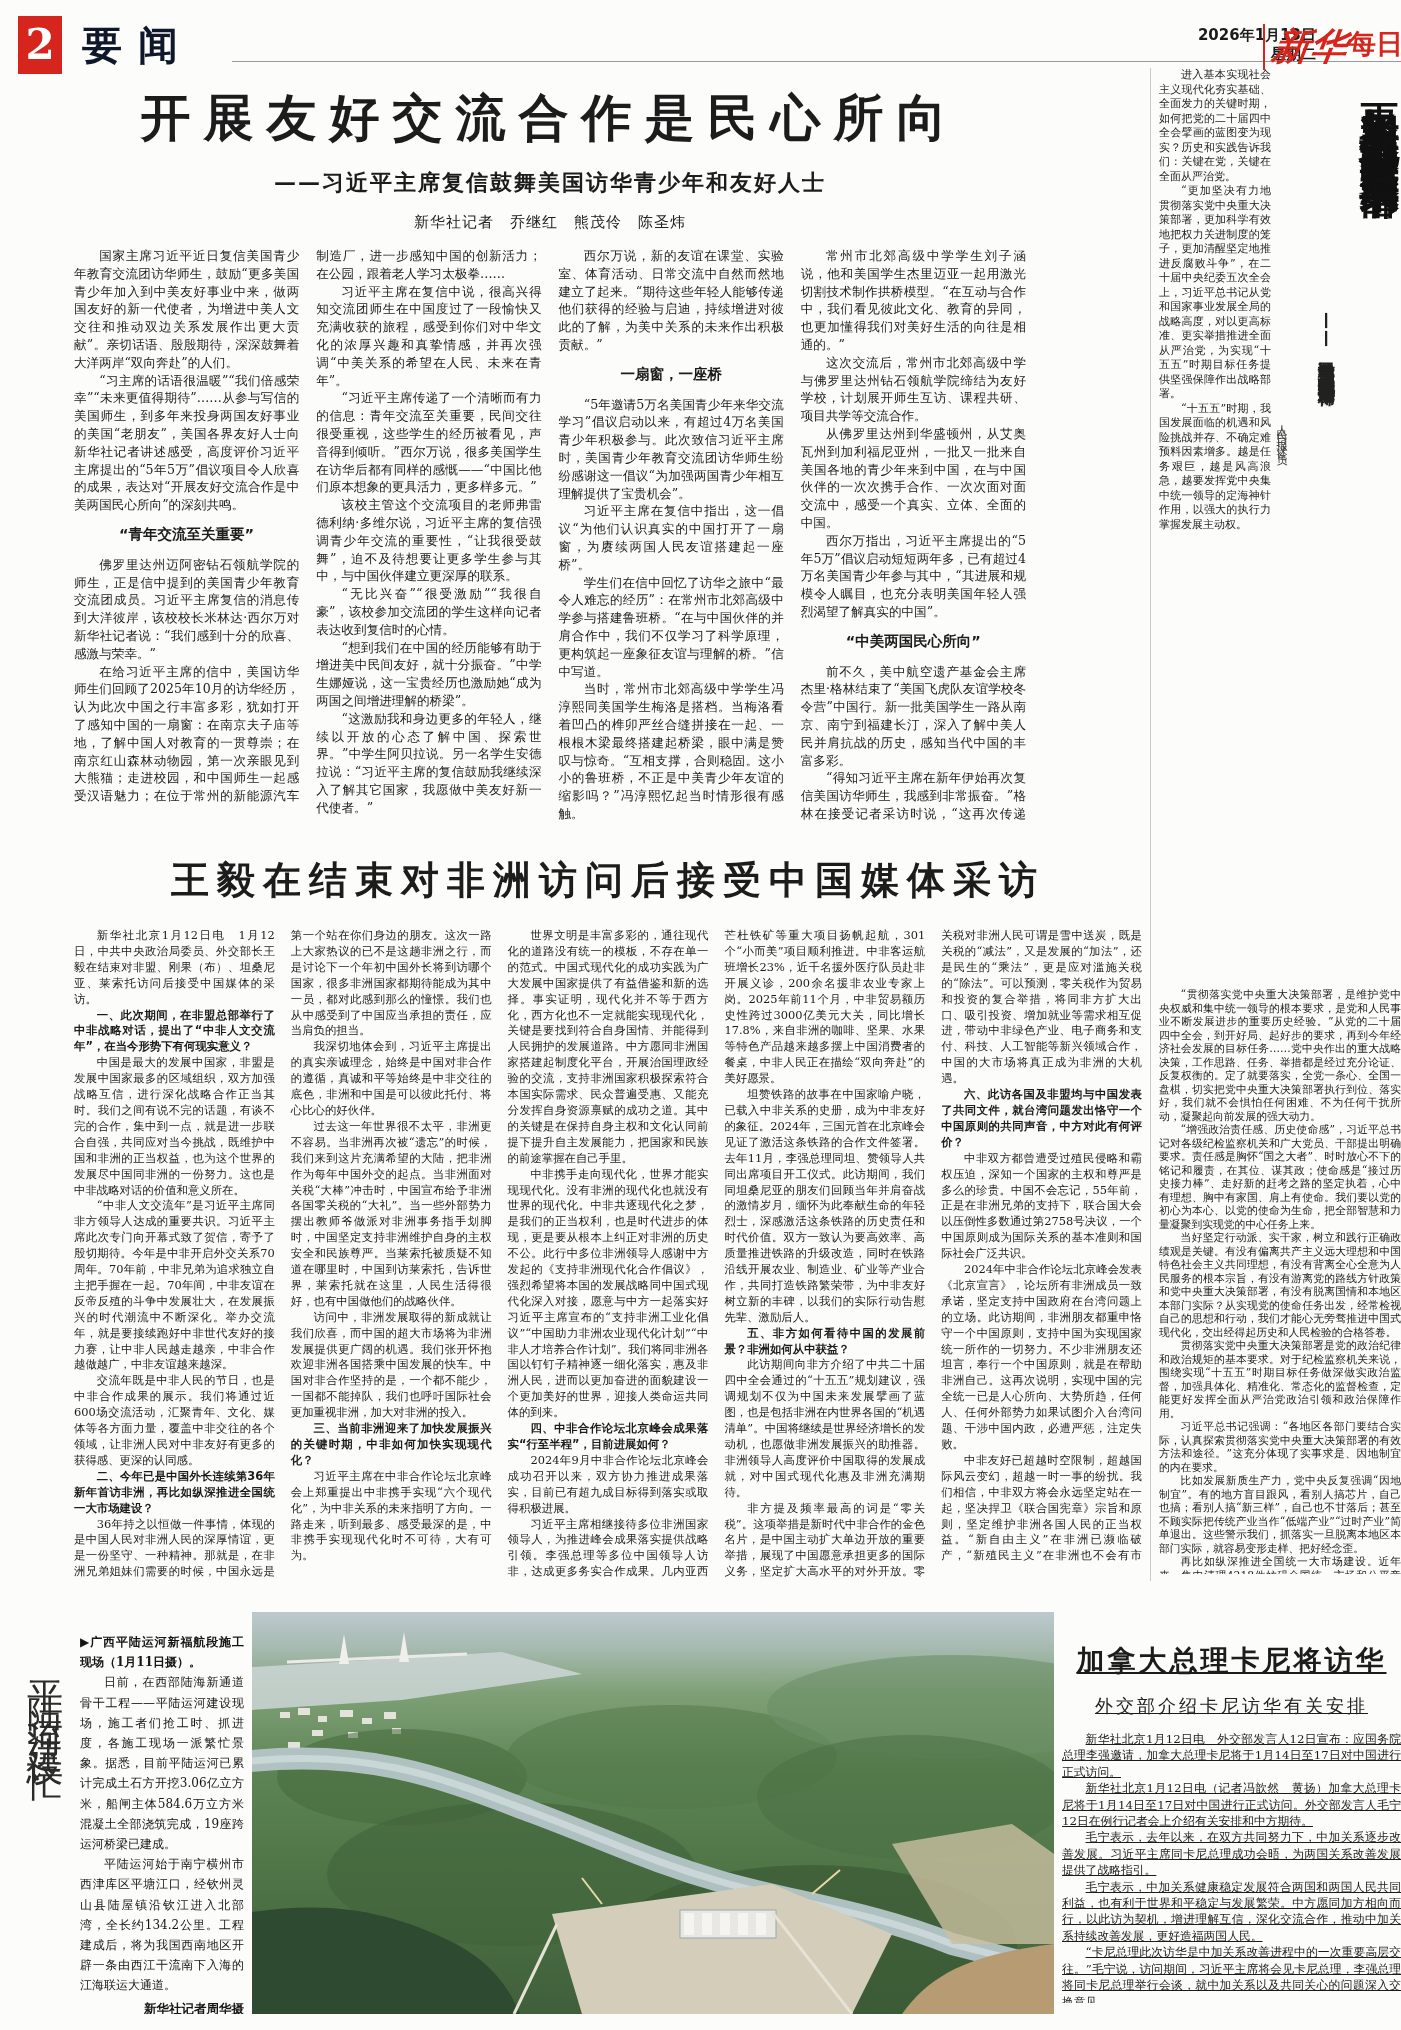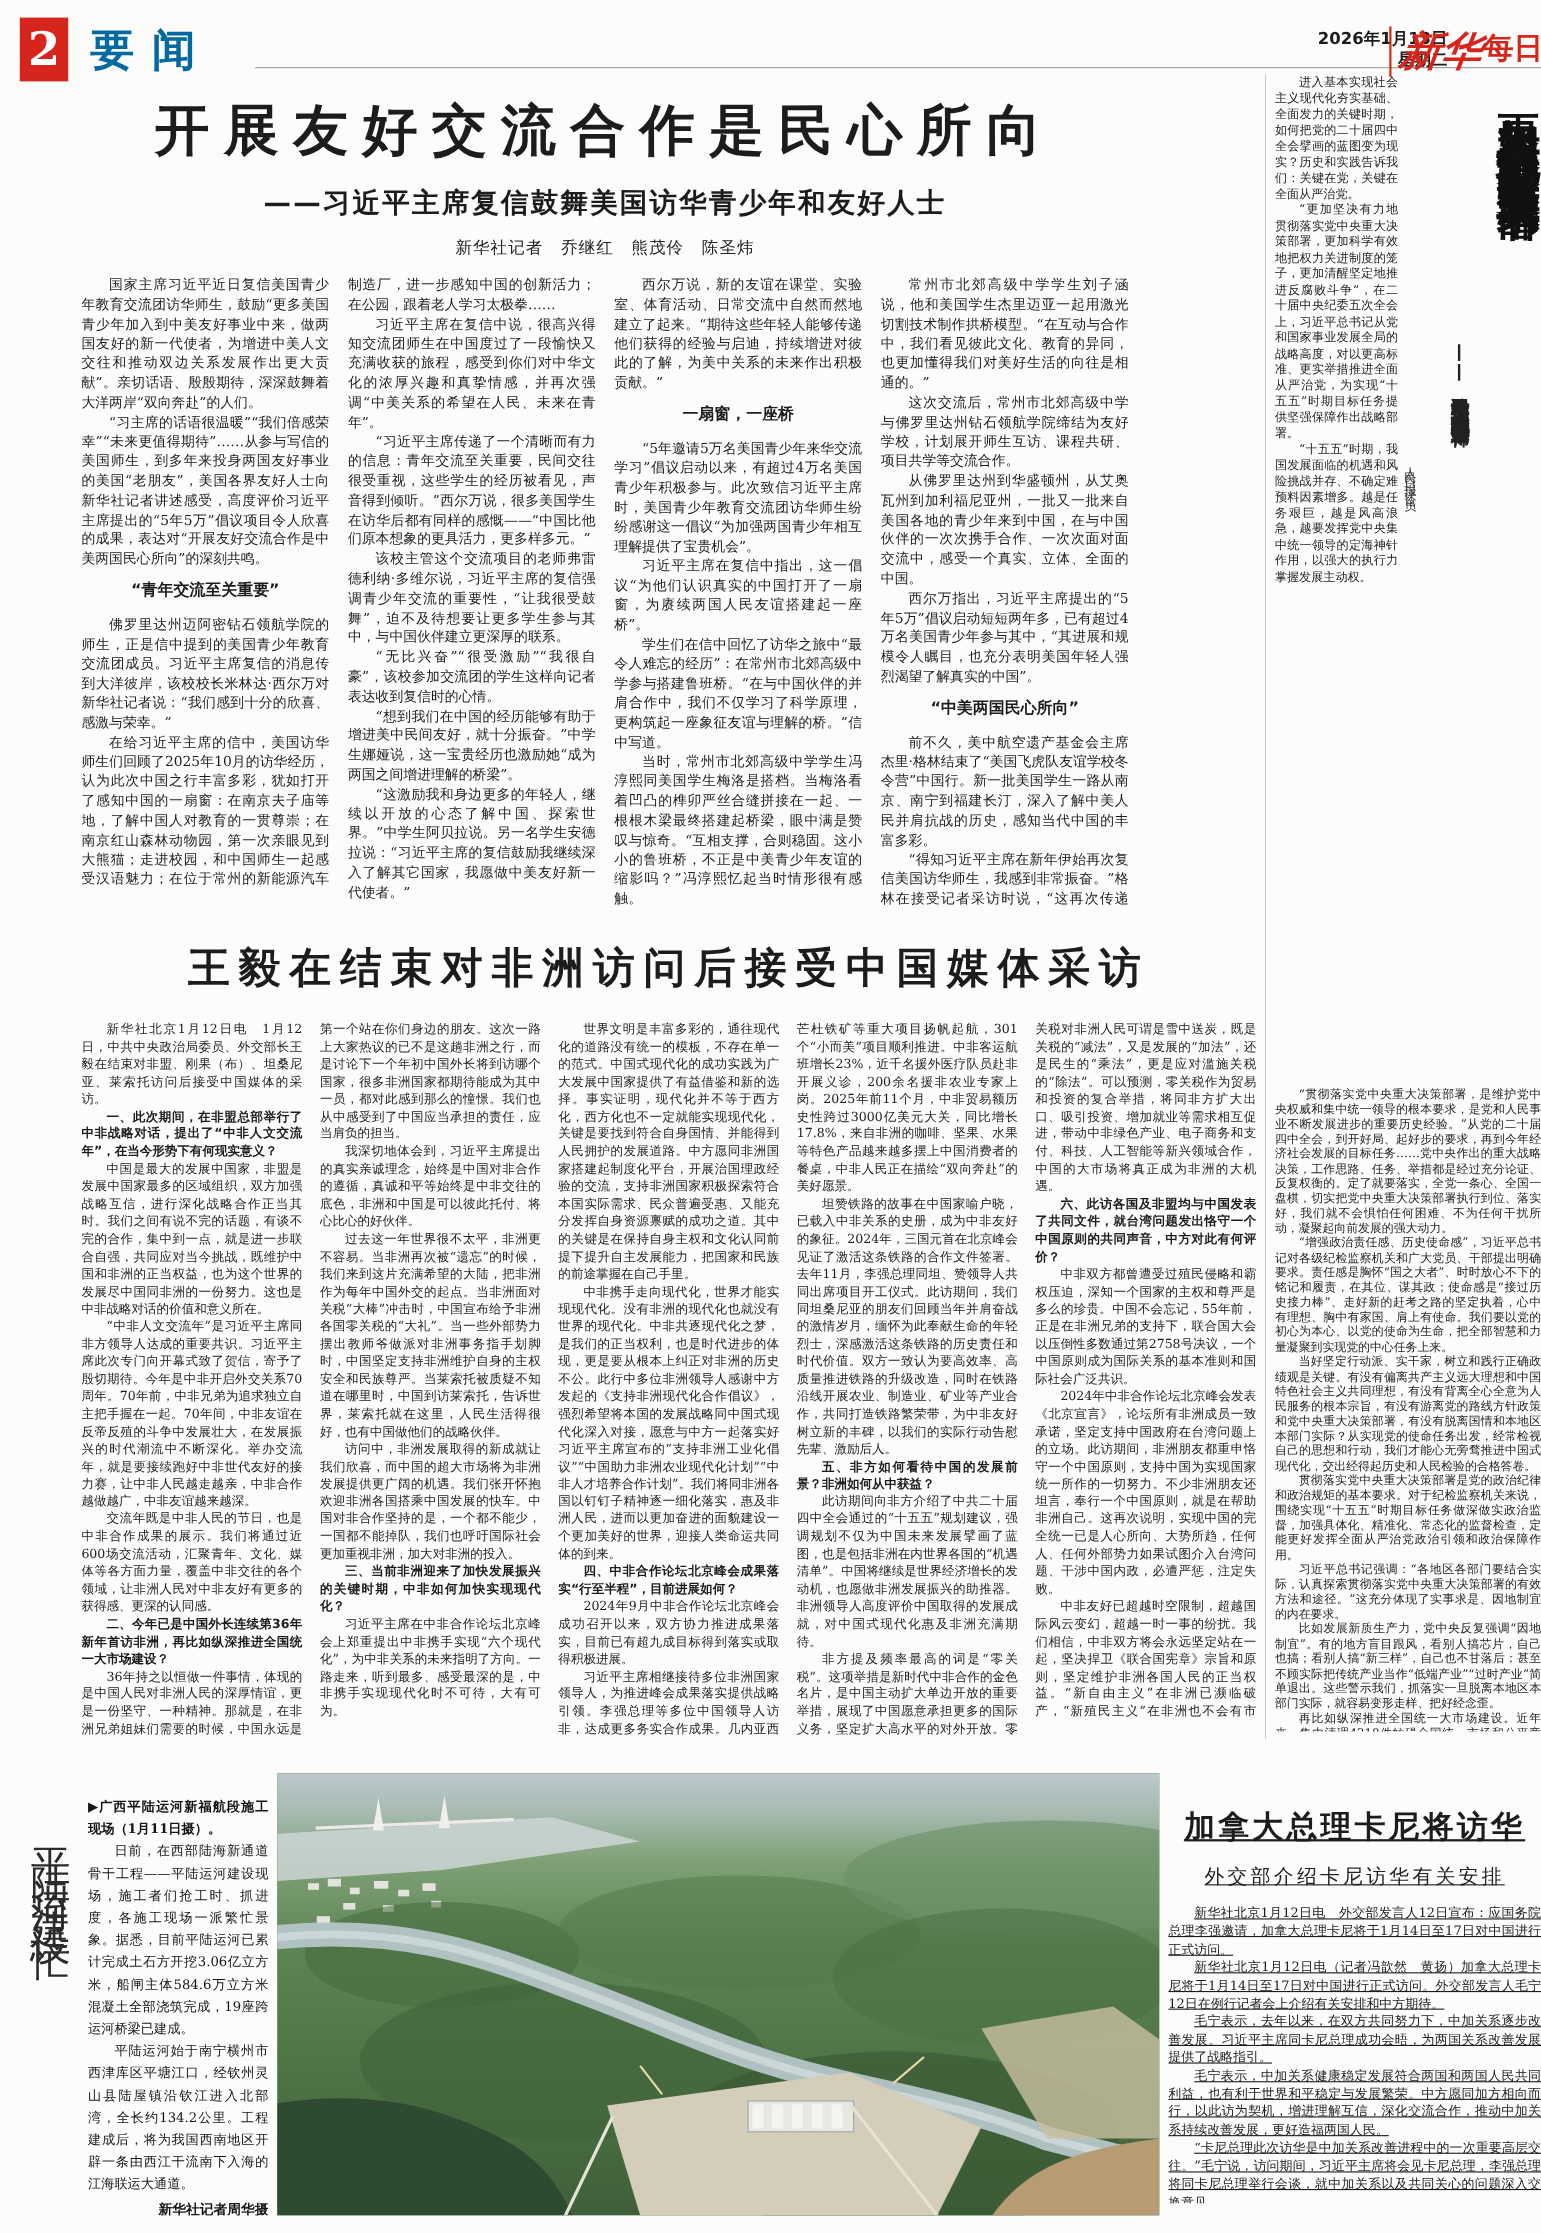--- a/index.html
+++ b/index.html
@@ -7,31 +7,31 @@
     width:1401px;height:2030px;position:relative;overflow:hidden;
     background:#fcfcfa;color:#1c1c1c;
     font-family:"DejaVu Serif","Liberation Serif",serif;
   }
   .abs{position:absolute;}
   .sans{font-family:"DejaVu Sans","Liberation Sans",sans-serif;}
   p{margin:0;text-indent:2em;}
   
   #pagenum-box{left:18px;top:16px;width:44px;height:58px;background:#d6251d;color:#fff;
     font-weight:700;font-size:42px;line-height:58px;text-align:center;}
-  #section-name{left:82px;top:18px;color:#0369a1;font-weight:700;font-size:40px;letter-spacing:16px;}
+  #section-name{left:82px;top:18px;color:#0f172a;font-weight:700;font-size:40px;letter-spacing:16px;}
   #header-rule{left:232px;top:61px;width:1169px;height:1px;background:#9a9a9a;}
   #date-block{left:1136px;top:26px;width:180px;text-align:right;font-weight:700;font-size:15px;line-height:19px;}
   #masthead-divider{left:1263px;top:24px;width:2px;height:46px;background:#d6251d;}
   #masthead{left:1273px;top:22px;color:#d6251d;white-space:nowrap;}
   #masthead .script{font-size:37px;font-style:italic;font-weight:700;display:inline-block;transform:skewX(-8deg);}
   #masthead .rest{font-size:27px;font-weight:700;vertical-align:6px;margin-left:2px;}
   
   #main-article{left:74px;top:88px;width:952px;height:766px;overflow:hidden;}
   #main-article .headline{font-weight:900;font-size:50px;letter-spacing:13px;text-align:center;line-height:1.2;white-space:nowrap;}
-  #main-article .subtitle{font-weight:700;font-size:25px;text-align:center;margin-top:20px;letter-spacing:2px;}
+  #main-article .subtitle{font-weight:700;font-size:22px;text-align:center;margin-top:20px;letter-spacing:2px;}
   #main-article .byline{font-size:15px;text-align:center;margin-top:15px;color:#222;letter-spacing:1px;}
   #main-article .body{margin-top:15px;height:588px;overflow:hidden;
     columns:4;column-gap:17px;font-size:12.6px;line-height:17.8px;text-align:justify;}
   #main-article .body p.h{font-family:"DejaVu Sans","Liberation Sans",sans-serif;font-weight:700;
     text-align:center;text-indent:0;font-size:14.5px;margin:12px 0;}
   
   #wangyi-article{left:74px;top:855px;width:1068px;height:748px;overflow:hidden;}
   #wangyi-article .headline{font-weight:900;font-size:38px;letter-spacing:8px;text-align:center;white-space:nowrap;}
   #wangyi-article .body{margin-top:22px;height:668px;overflow:hidden;
     columns:5;column-gap:16px;font-size:11.4px;line-height:15.9px;text-align:justify;}

